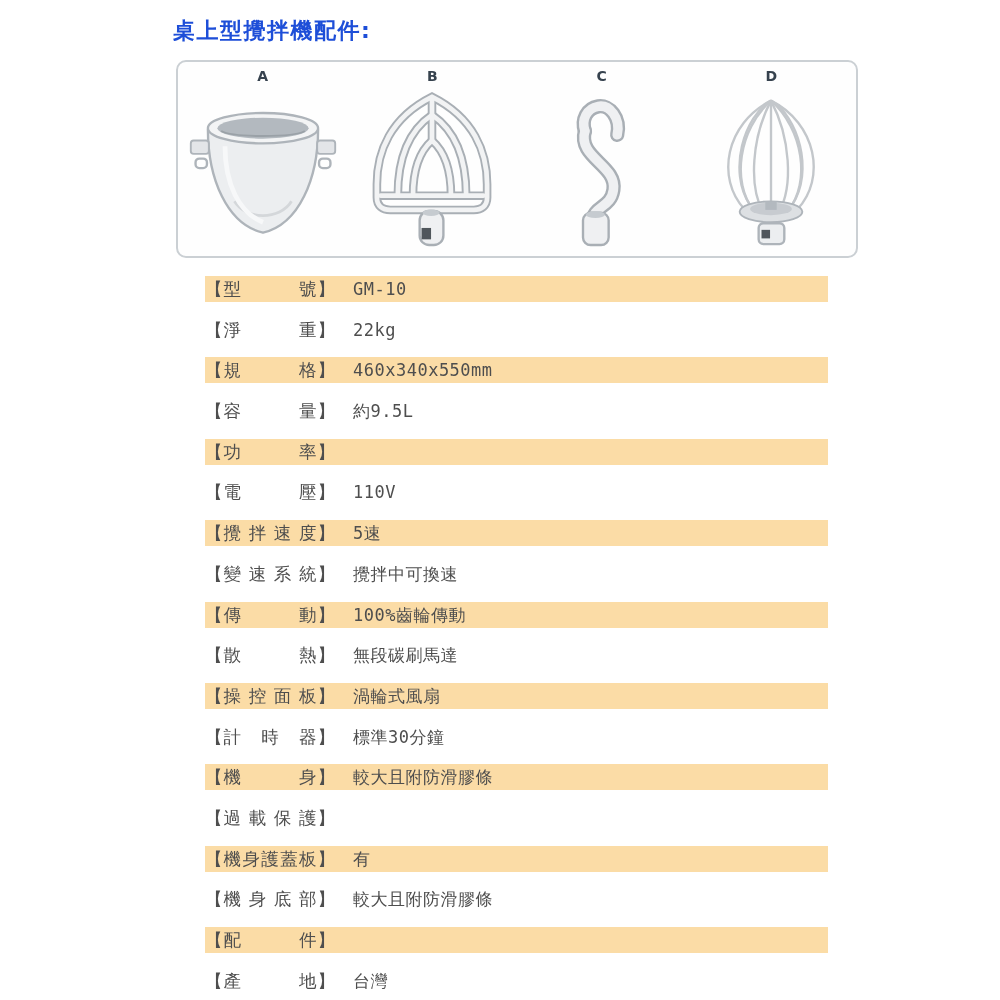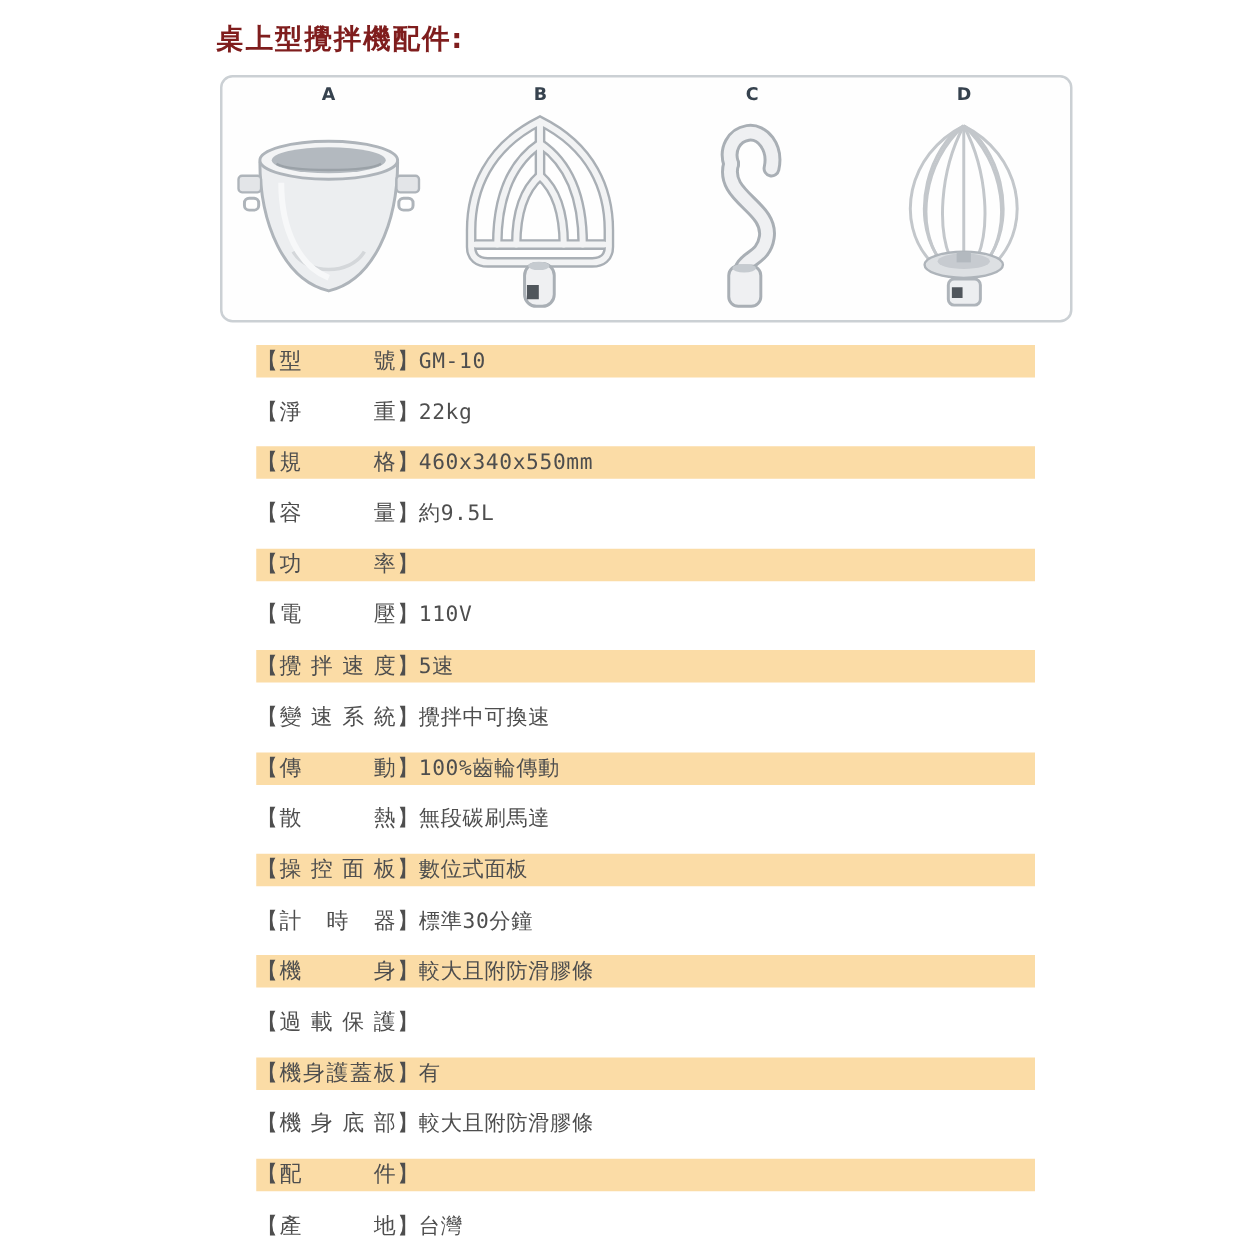--- a/index.html
+++ b/index.html
@@ -2,39 +2,39 @@
 <html><head>
 <meta charset="utf-8">
 <style>
   html,body{margin:0;padding:0;}
   body{
     width:1000px;height:1000px;background:#ffffff;position:relative;
     font-family:"DejaVu Sans",sans-serif;color:#4e4e4e;overflow:hidden;
   }
   .page-title{
     position:absolute;left:173px;top:16px;
-    font-size:22px;font-weight:600;color:#7f1d1d;letter-spacing:1.5px;
+    font-size:22px;font-weight:600;color:#1d4ed8;letter-spacing:1.5px;
   }
   .panel{
     position:absolute;left:176px;top:60px;width:682px;height:198px;
     border:2px solid #cbd0d4;border-radius:10px;background:#fefefe;
     display:flex;align-items:stretch;padding-top:5px;box-sizing:border-box;
   }
   .acc-col{flex:1;display:flex;flex-direction:column;align-items:center;min-width:0;}
   .acc-label{font-size:14px;font-weight:700;color:#36424e;line-height:18px;margin-bottom:2px;}
   .acc-art{width:152px;height:166px;}
   .specs{position:absolute;left:205px;top:276px;width:623px;}
   .spec-row{
     height:26px;margin-bottom:14.7px;display:flex;align-items:center;
     font-size:17.5px;line-height:26px;color:#4e4e4e;
   }
   .spec-label{width:130px;display:flex;align-items:center;flex:none;}
   .spec-label .chars{flex:1;display:flex;justify-content:space-between;padding:0 1px;}
   .spec-value{
-    white-space:pre;letter-spacing:0.5px;
+    margin-left:18px;white-space:pre;letter-spacing:0.5px;
     font-family:"DejaVu Sans Mono","DejaVu Sans",sans-serif;font-size:17px;
   }
 </style>
 </head>
 <body>
 
 <div class="page-title">桌上型攪拌機配件:</div>
 
 <div class="panel">
 
@@ -245,21 +245,21 @@
     <div class="spec-label">
       <span class="br-open">【</span>
       <span class="chars">
           <span>操</span>
           <span>控</span>
           <span>面</span>
           <span>板</span>
         </span>
       <span class="br-close">】</span>
     </div>
-    <div class="spec-value">數位式面板</div>
+    <div class="spec-value">渦輪式風扇</div>
   </div>
 
   <div class="spec-row">
     <div class="spec-label">
       <span class="br-open">【</span>
       <span class="chars">
           <span>計</span>
           <span>時</span>
           <span>器</span>
         </span>

